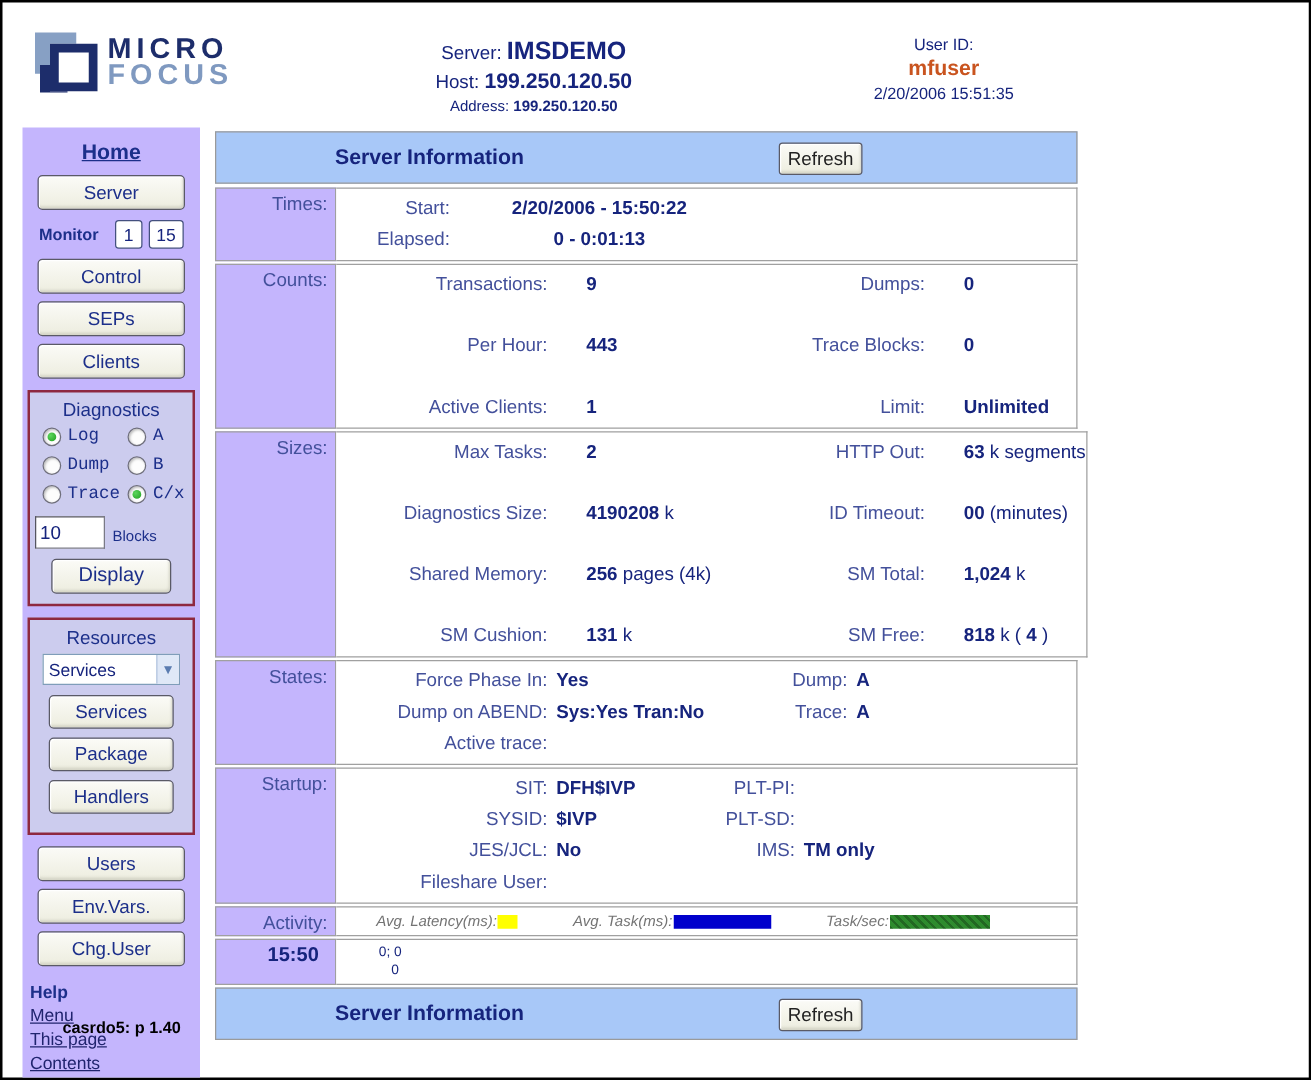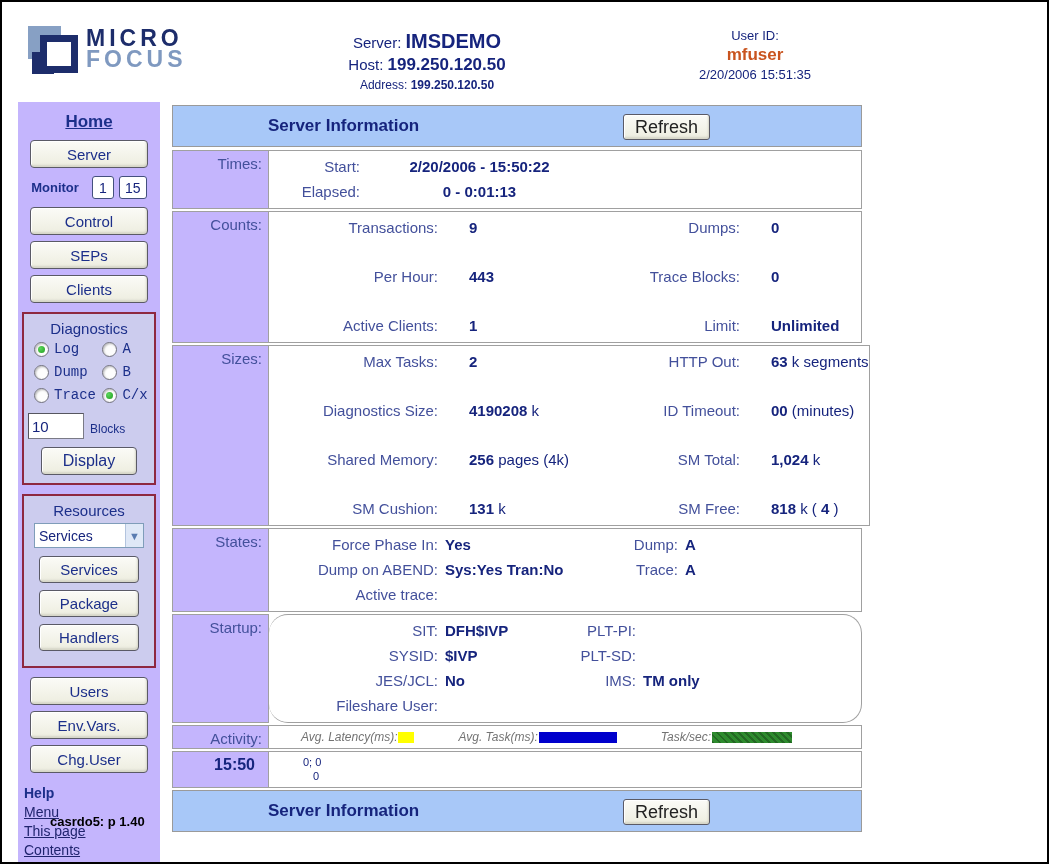--- a/index.html
+++ b/index.html
@@ -67,32 +67,32 @@
   .box-btn{width:100px;height:27px;margin:7px auto;}
   .links-block{margin:12px 0 0 6px;}
   .help-lbl{font-size:14px;font-weight:bold;color:#1c2f8a;margin-bottom:2px;}
   .side-link{display:block;font-size:14px;color:#20246e;text-decoration:underline;margin:3px 0;cursor:pointer;}
   .version{position:absolute;left:48px;top:812px;font-size:13px;font-weight:bold;color:#000000;}
   
   .main{position:absolute;left:170px;top:103px;width:690px;}
   .blue-bar{position:relative;display:flex;align-items:center;background:#a8c8f8;
     border:1px solid #9a9a9a;height:42px;box-sizing:border-box;margin-bottom:3px;}
   .bar-title{margin-left:95px;font-size:17px;font-weight:bold;color:#16247d;}
-  .refresh{position:absolute;left:450px;top:8px;width:87px;height:26px;font-size:18px;color:#222;
+  .refresh{position:absolute;left:450px;top:8px;width:67px;height:26px;font-size:15px;color:#222;
     border-radius:3px;}
   .sec-row{display:flex;margin-bottom:2px;}
   .sec-label{width:97px;box-sizing:border-box;background:#c4b5fd;border:1px solid #a0a0a0;
     color:#43509b;font-size:15px;text-align:right;padding:4px 6px 0 0;flex:0 0 auto;}
   .sec-label.clock-label{font-weight:bold;color:#16247d;padding-right:13px;font-size:16px;}
   .sec-body{flex:1;background:#fff;border:1px solid #a0a0a0;border-left:none;box-sizing:border-box;}
   .g{display:grid;line-height:25px;padding:3px 0 4px 0;font-size:15px;}
   .g-times{grid-template-columns:98px 225px 1fr;}
   .g-counts,.g-sizes{grid-template-columns:176px 112px 142px 1fr;gap:24px;}
   .g-states{grid-template-columns:176px 156px 84px 1fr;}
-  .g-startup{grid-template-columns:176px 112px 86px 1fr;border-radius:19px;}
+  .g-startup{grid-template-columns:176px 112px 86px 1fr;}
   .pl{text-align:right;padding-right:7px;color:#43509b;white-space:nowrap;}
   .pv{color:#16247d;white-space:nowrap;}
   .pv .b{font-weight:bold;}
   .pv.c{text-align:center;font-weight:bold;}
   .act{display:flex;align-items:center;padding:4px 0 4px 32px;gap:44px;}
   .act-item{display:flex;align-items:center;}
   .act-lbl{font-size:12px;color:#737373;font-style:italic;}
   .act-bar{display:inline-block;height:11px;margin-left:1px;}
   .act-bar.hatch{background-image:repeating-linear-gradient(45deg,rgba(0,0,0,0.25) 0 2px,transparent 2px 5px);}
   .clock-body{font-size:11px;color:#16247d;padding:3px 0 4px 34px;line-height:14px;}

